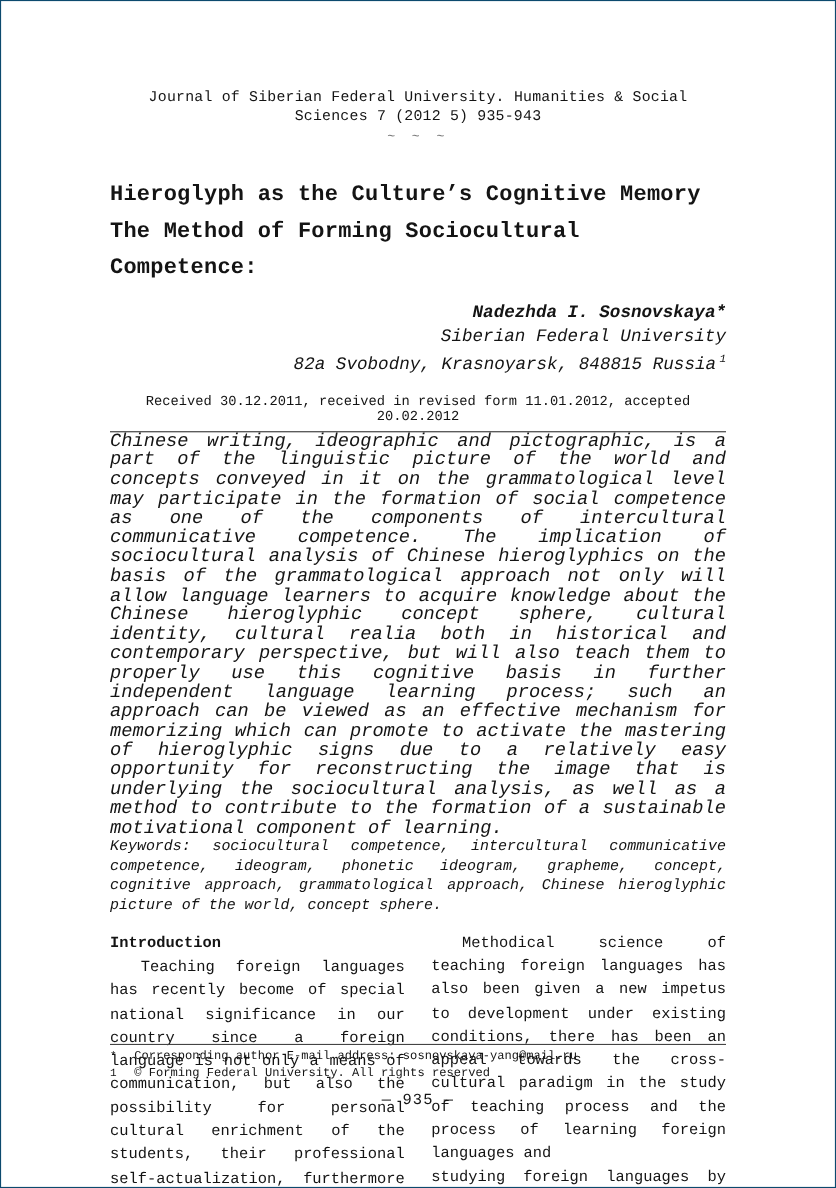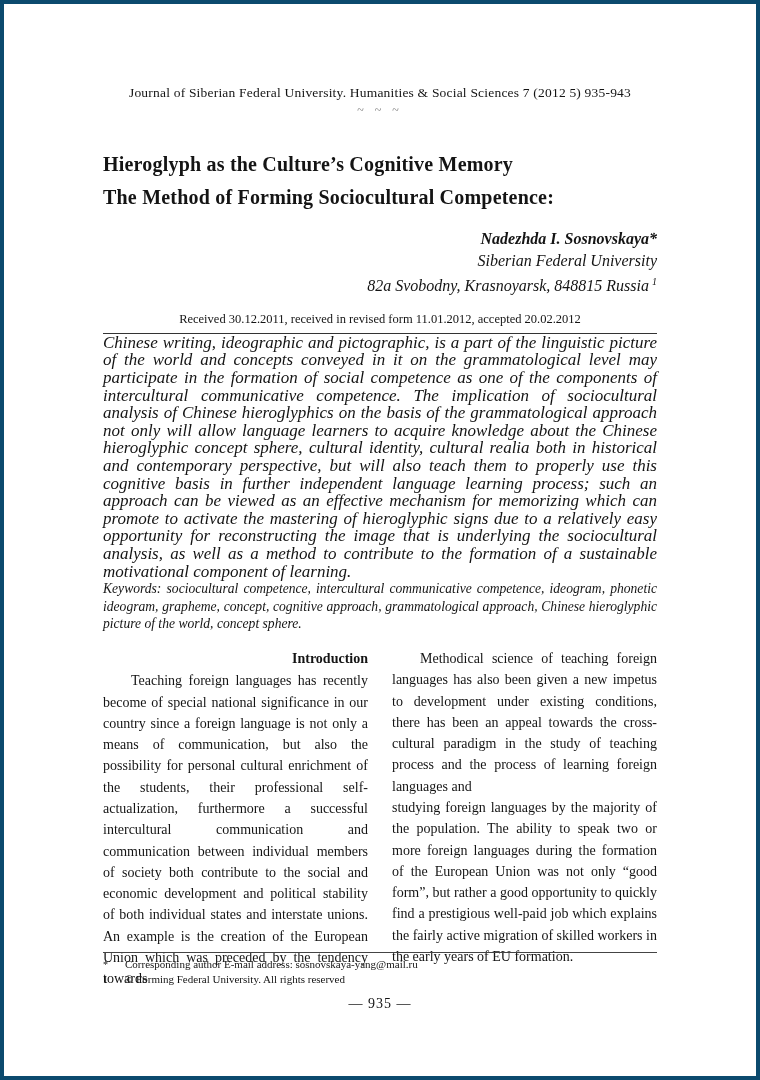--- a/index.html
+++ b/index.html
@@ -3,22 +3,22 @@
 <meta charset="utf-8">
 <style>
   html, body { margin: 0; padding: 0; background: #ffffff; }
   .page {
     position: relative;
     width: 760px;
     height: 1080px;
     margin: 0 auto;
     background: #ffffff;
     box-sizing: border-box;
-    border: 4px solid #0c4a6e;
-    font-family: Liberation Serif, serif;
+    border: 1px solid #0c4a6e;
+    font-family: Liberation Mono, monospace;
     color: #141414;
     overflow: hidden;
   }
   .content {
     padding: 80px 99px 0 99px;
   }
 
   .journal-line {
     text-align: center;
     font-size: 13.5px;
@@ -88,21 +88,21 @@
     display: flex;
     gap: 24px;
   }
   .col {
     width: 268px;
     font-size: 14px;
     line-height: 21.3px;
     text-align: justify;
   }
   .section-heading {
-    text-align: right;
+    text-align: left;
     font-weight: bold;
     margin-bottom: 1px;
   }
   .para-indent { text-indent: 28px; }
   .para { margin: 0; }
 
   .footnote-area {
     position: absolute;
     left: 99px;
     right: 99px;

